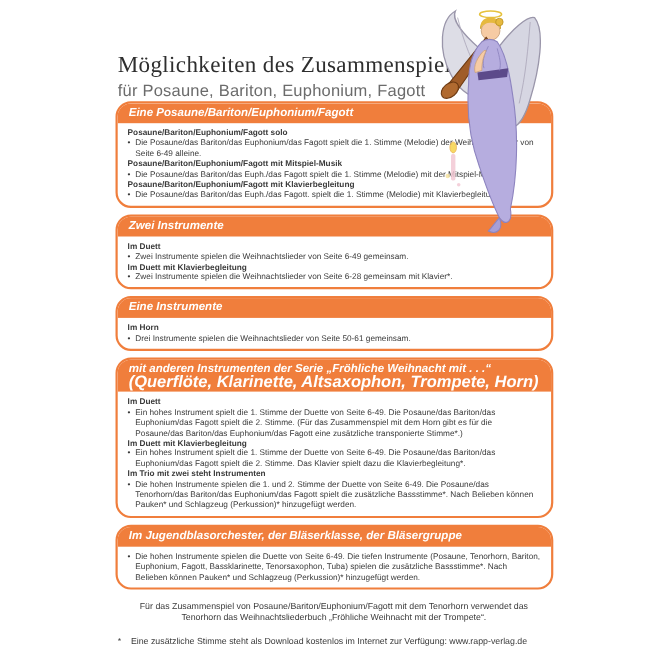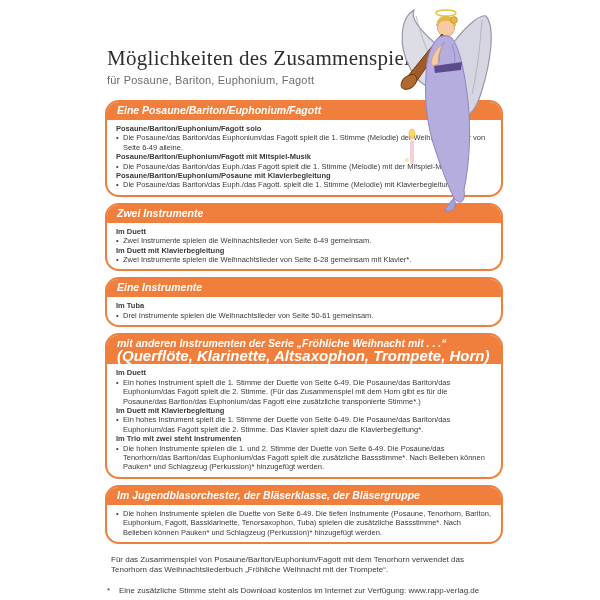--- a/index.html
+++ b/index.html
@@ -8,21 +8,21 @@
     font-family:"Liberation Sans", sans-serif;
   }
   .page{position:relative;width:600px;height:600px;background:#fff;}
   .content{position:absolute;left:105px;top:46px;width:398px;}
   .title{
     font-family:"Liberation Serif", serif;
     font-size:21px;font-weight:normal;color:#2e2e2e;
     margin:0 0 3px 2px;letter-spacing:0.3px;
   }
   .subtitle{
-    font-size:11px;color:#6b6b6b;margin:0 0 14px 2px;letter-spacing:0.2px;
+    font-size:15px;color:#6b6b6b;margin:0 0 1px 2px;letter-spacing:0.2px;
   }
   .section-box{
     border:2px solid var(--orange,#F07E3C);
     border-radius:14px;
     margin-bottom:6px;
     overflow:hidden;
     background:#fff;
   }
   .section-header{
     background:var(--orange,#F07E3C);
@@ -37,21 +37,21 @@
   .section-body{
     padding:4px 9px 5px 9px;
     font-size:7.5px;line-height:9.4px;color:#3a3a3a;
   }
   .subhead{font-weight:bold;}
   .bullet{display:flex;}
   .bullet .dot{width:7px;flex:0 0 7px;text-align:left;}
   .bullet .txt{flex:1;}
   .footnote{
     font-size:8px;line-height:10px;color:#3a3a3a;
-    margin:11px 0 0 6px;width:385px;
+    margin:11px 0 0 6px;width:385px;text-align:center;
   }
   .asterisk-row{
     display:flex;font-size:8px;line-height:10px;color:#3a3a3a;
     margin:11px 0 0 2px;
   }
   .asterisk-row .ast{width:12px;flex:0 0 12px;}
   .asterisk-row b{font-weight:normal;}
   .angel{position:absolute;left:386px;top:2px;z-index:3;}
 </style>
 </head>
@@ -108,21 +108,21 @@
             <div class="subhead">Posaune/Bariton/Euphonium/Fagott solo</div>
             <div class="bullet">
               <span class="dot">•</span>
               <span class="txt">Die Posaune/das Bariton/das Euphonium/das Fagott spielt die 1. Stimme (Melodie) der Weihnachtslieder von Seite 6-49 alleine.</span>
             </div>
             <div class="subhead">Posaune/Bariton/Euphonium/Fagott mit Mitspiel-Musik</div>
             <div class="bullet">
               <span class="dot">•</span>
               <span class="txt">Die Posaune/das Bariton/das Euph./das Fagott spielt die 1. Stimme (Melodie) mit der Mitspiel-Musik.</span>
             </div>
-            <div class="subhead">Posaune/Bariton/Euphonium/Posaune mit Klavierbegleitung</div>
+            <div class="subhead">Posaune/Bariton/Euphonium/Fagott mit Klavierbegleitung</div>
             <div class="bullet">
               <span class="dot">•</span>
               <span class="txt">Die Posaune/das Bariton/das Euph./das Fagott. spielt die 1. Stimme (Melodie) mit Klavierbegleitung*.</span>
             </div>
           </div>
         </div>
         <div class="section-box">
           <div class="section-header"><span>Zwei Instrumente</span></div>
           <div class="section-body">
             <div class="subhead">Im Duett</div>
@@ -133,21 +133,21 @@
             <div class="subhead">Im Duett mit Klavierbegleitung</div>
             <div class="bullet">
               <span class="dot">•</span>
               <span class="txt">Zwei Instrumente spielen die Weihnachtslieder von Seite 6-28 gemeinsam mit Klavier*.</span>
             </div>
           </div>
         </div>
         <div class="section-box">
           <div class="section-header"><span>Eine Instrumente</span></div>
           <div class="section-body">
-            <div class="subhead">Im Tuba</div>
+            <div class="subhead">Im Horn</div>
             <div class="bullet">
               <span class="dot">•</span>
               <span class="txt">Drei Instrumente spielen die Weihnachtslieder von Seite 50-61 gemeinsam.</span>
             </div>
           </div>
         </div>
         <div class="section-box">
           <div class="section-header"><span>mit anderen Instrumenten der Serie „Fröhliche Weihnacht mit . . .“</span><span class="line2">(Querflöte, Klarinette, Altsaxophon, Trompete, Horn)</span></div>
           <div class="section-body">
             <div class="subhead">Im Duett</div>

